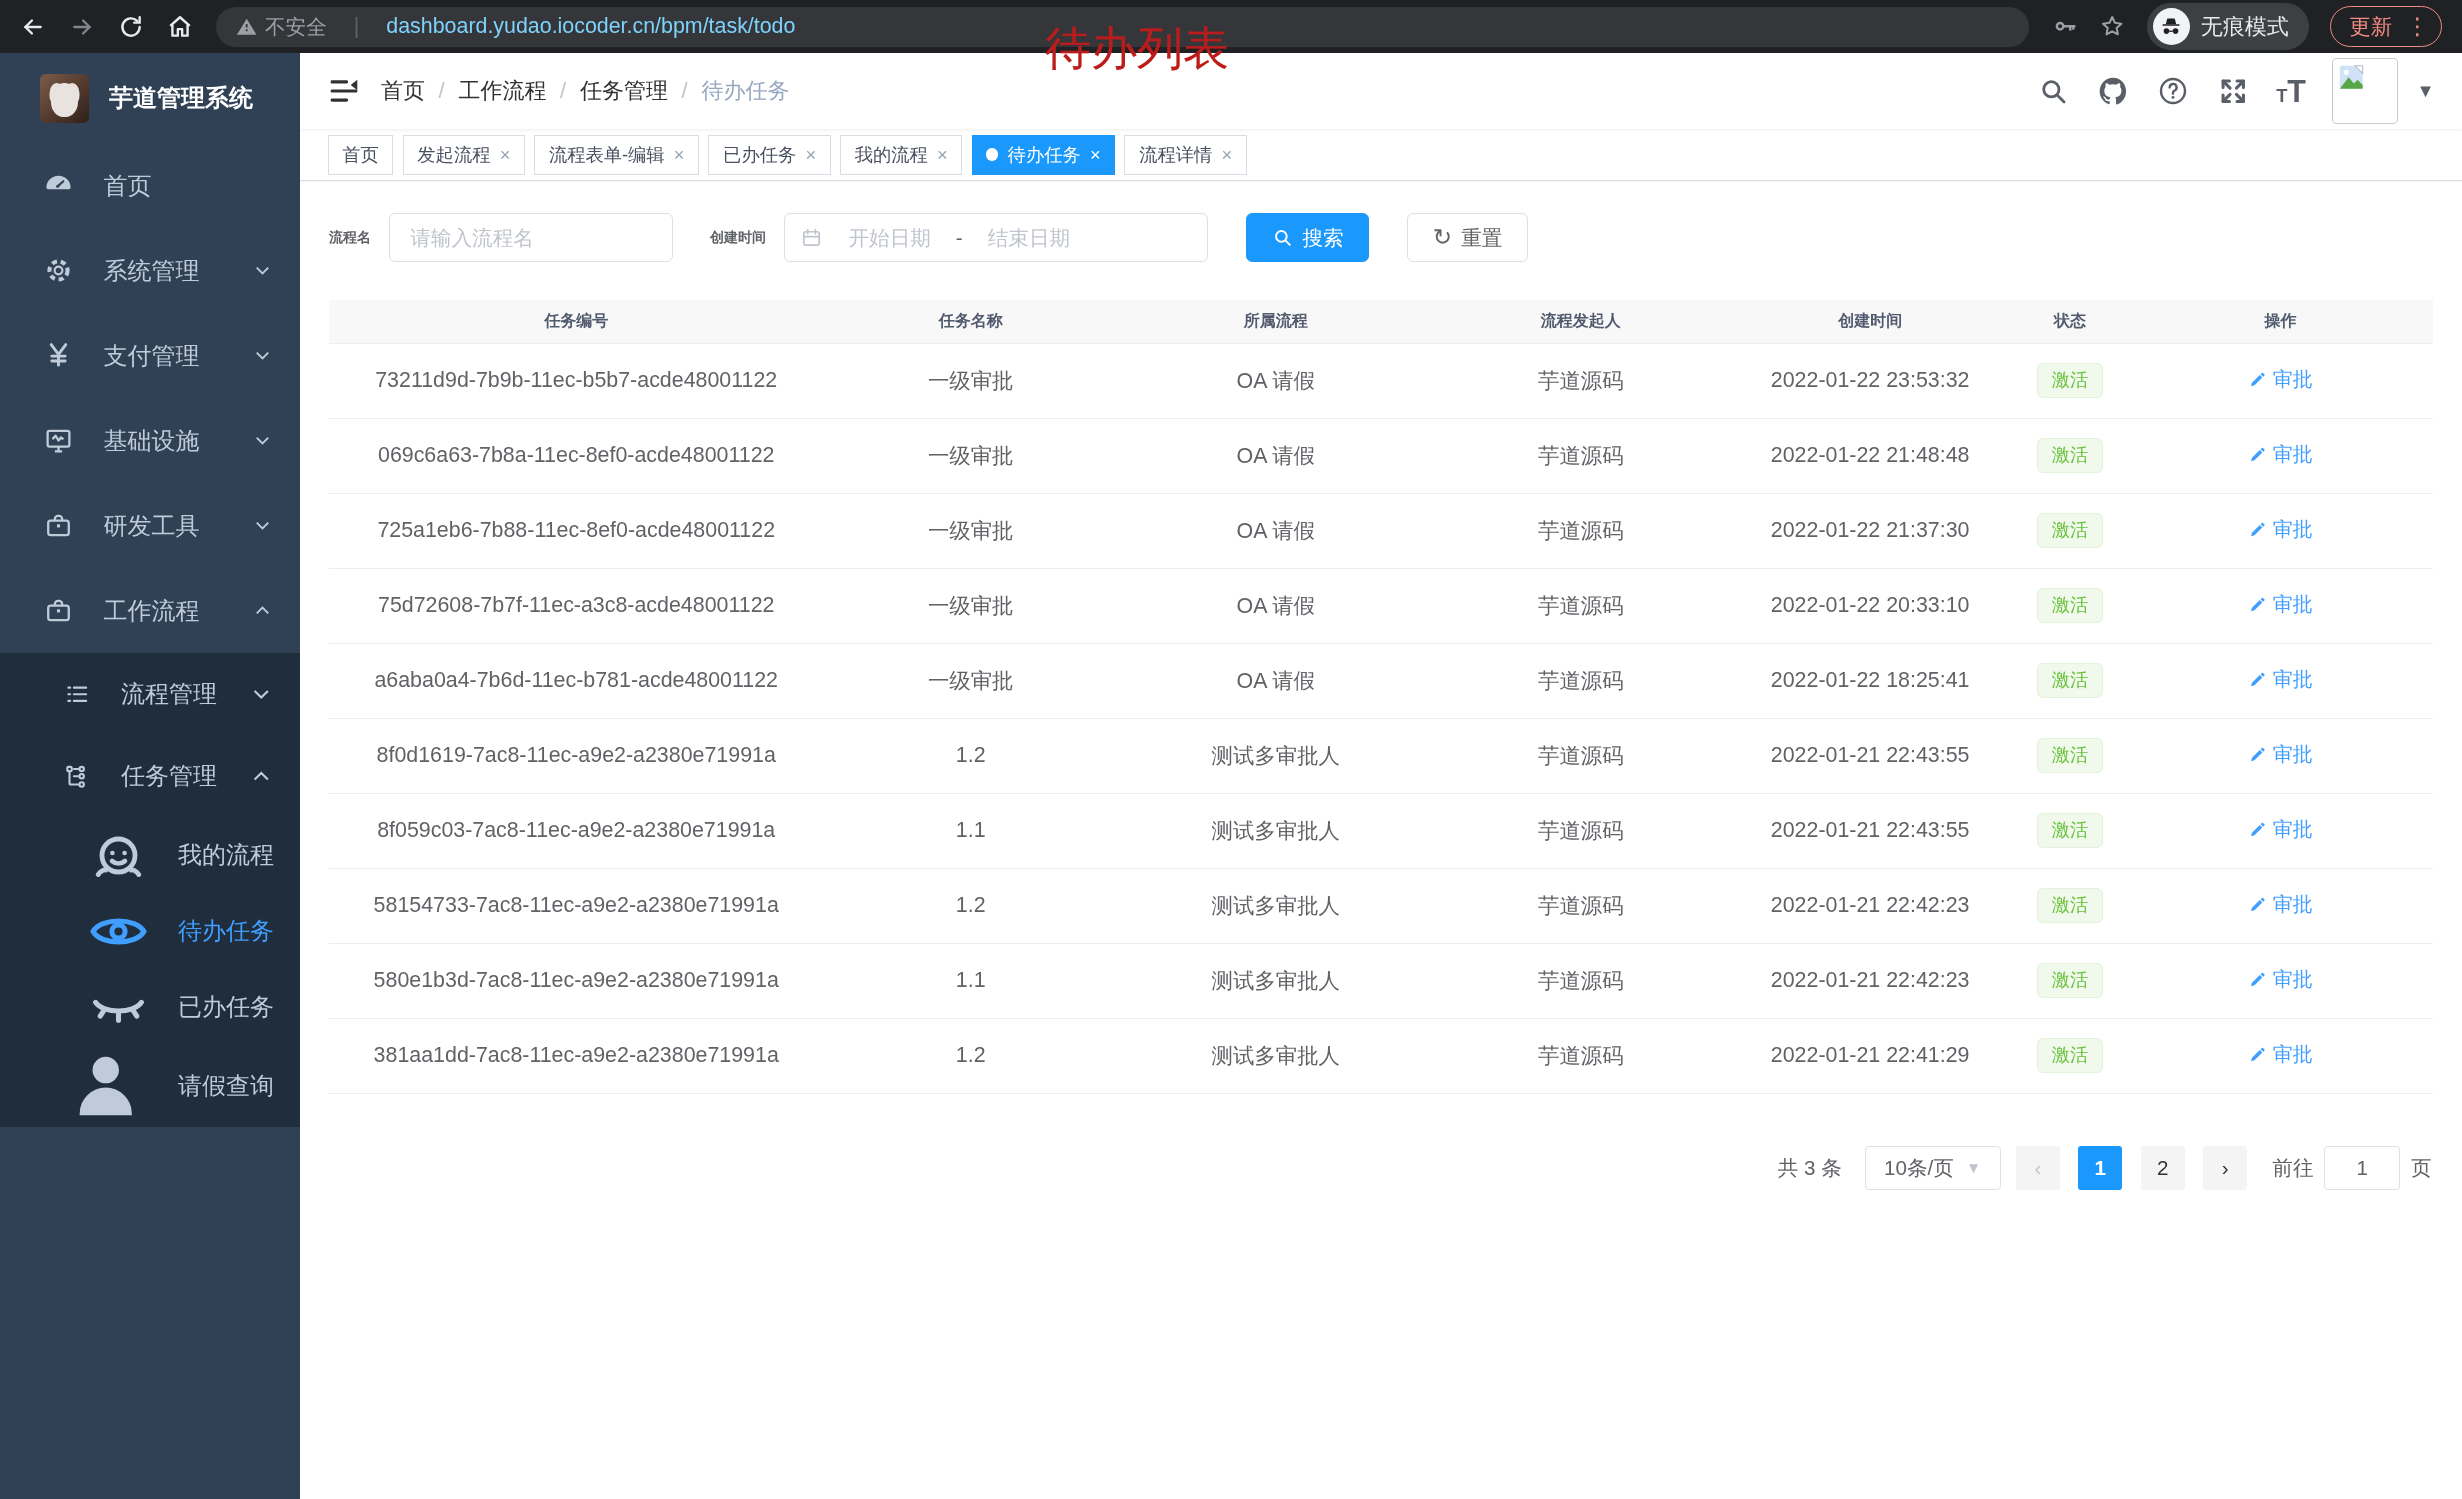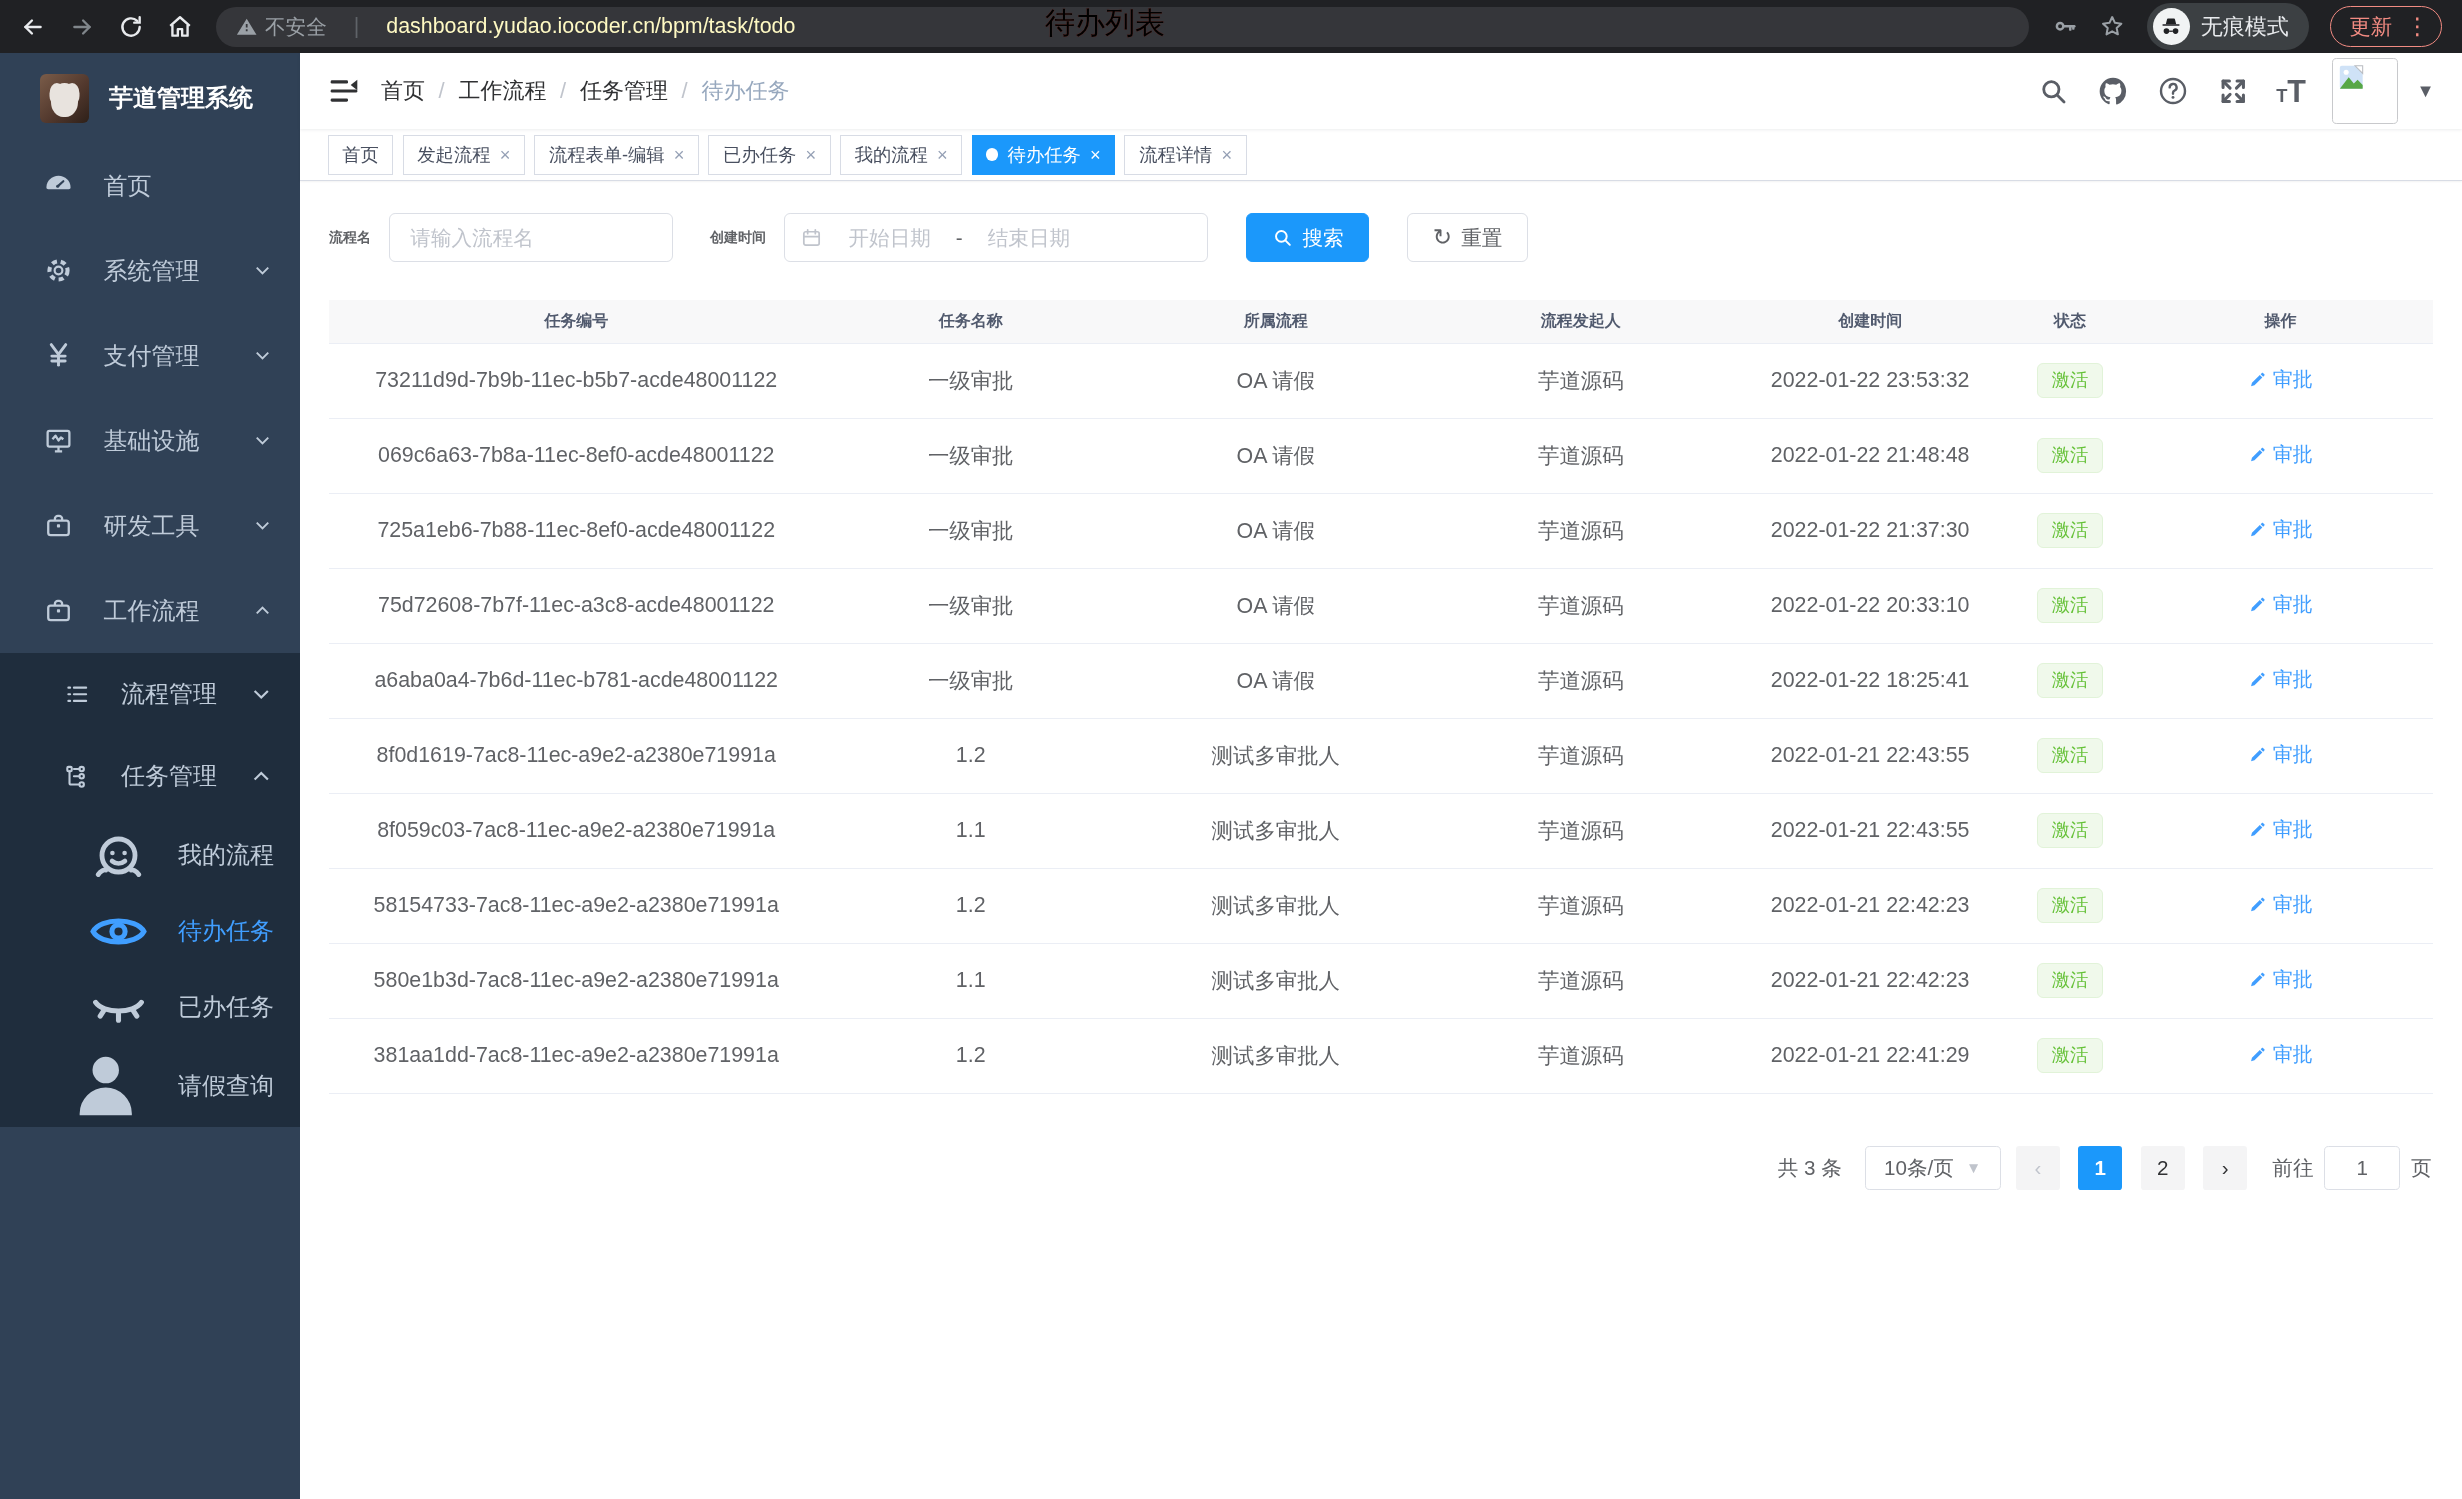--- a/index.html
+++ b/index.html
@@ -7,31 +7,31 @@
   #page { position:relative; width:2462px; height:1500px; background:#fff; overflow:hidden; }
 
   
   .chrome { position:absolute; top:0; left:0; width:100%; height:53px; background:#202124;
             display:flex; align-items:center; padding:0 20px; gap:23px; z-index:5; }
   .chrome .navic { width:26px; height:26px; flex:0 0 auto; display:flex; align-items:center; justify-content:center; }
   .urlbar { flex:1; height:40px; background:#35363a; border-radius:20px; display:flex; align-items:center;
             padding:0 20px; gap:27px; min-width:0; }
   .urlbar .warn { color:#9aa0a6; font-size:20.6px; display:flex; align-items:center; gap:7.6px; white-space:nowrap; }
   .urlbar .sep { color:#5f6368; font-size:21.4px; }
-  .urlbar .url { color:#fef9c3; font-size:21.4px; white-space:nowrap; overflow:hidden;text-align:right; }
+  .urlbar .url { color:#7dd3fc; font-size:21.4px; white-space:nowrap; overflow:hidden;text-align:right; }
   .chrome .right { display:flex; align-items:center; gap:21.4px; flex:0 0 auto; }
   .incog { height:47px; background:#3c4043; border-radius:24px; display:flex; align-items:center; gap:10.7px; padding:0 20px 0 6.1px; }
   .incog .badge-circle { width:37px; height:37px; border-radius:50%; background:#f1f3f4; display:flex; align-items:center; justify-content:center; }
   .incog .lbl { color:#e8eaed; font-size:22px; white-space:nowrap; }
   .updatepill { height:41px; border:1.5px solid #f28b82; border-radius:20.6px; color:#f28b82; display:flex; align-items:center;
                 gap:13.7px; padding:0 12.2px 0 18.3px; font-size:21.4px; white-space:nowrap; }
   .updatepill .dots { font-size:23px; letter-spacing:0; }
 
   
-  .annotation { position:absolute; left:1045px; top:3px; z-index:9; color:#000000; font-size:30px; font-weight:500;
+  .annotation { position:absolute; left:1045px; top:18px; z-index:9; color:#b91c1c; font-size:46px; font-weight:500;
                 text-shadow:0 0 0.8px rgba(255,38,0,.4); white-space:nowrap; }
 
   
   .app { position:absolute; top:53px; left:0; right:0; bottom:0; display:flex; }
 
   
   .sidebar { width:300px; flex:0 0 auto; background:#304156; color:#bfcbd9; position:relative; overflow:hidden; }
   .logo-row { height:90px; display:flex; align-items:center; padding-left:40px; gap:20px; }
   .logo-img { width:49px; height:49px; border-radius:6.1px; background:linear-gradient(135deg,#7a5c49 0%,#53392e 55%,#2e2019 100%);
               position:relative; overflow:hidden; flex:0 0 auto; }

